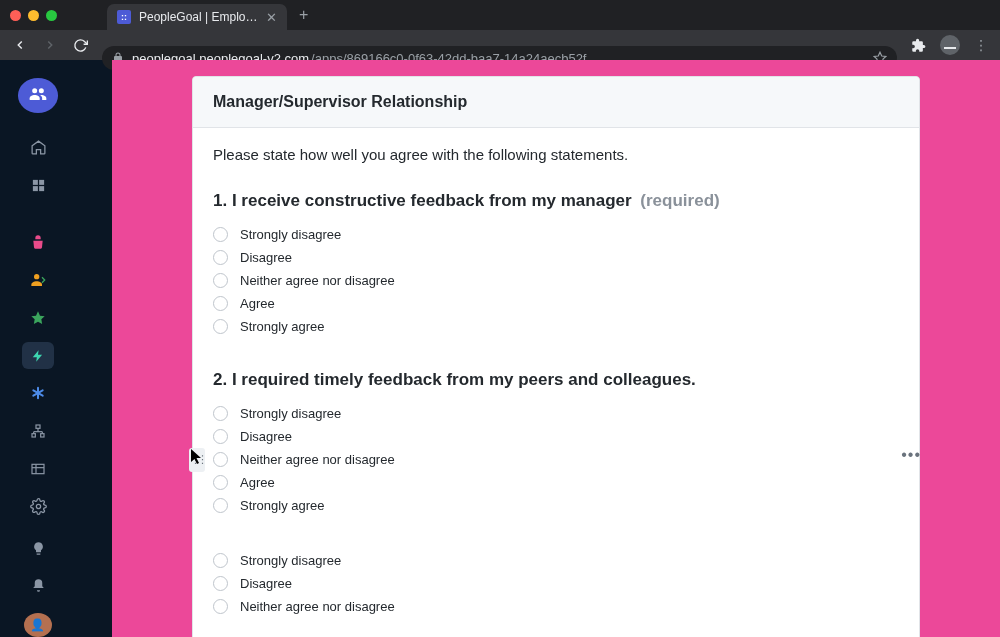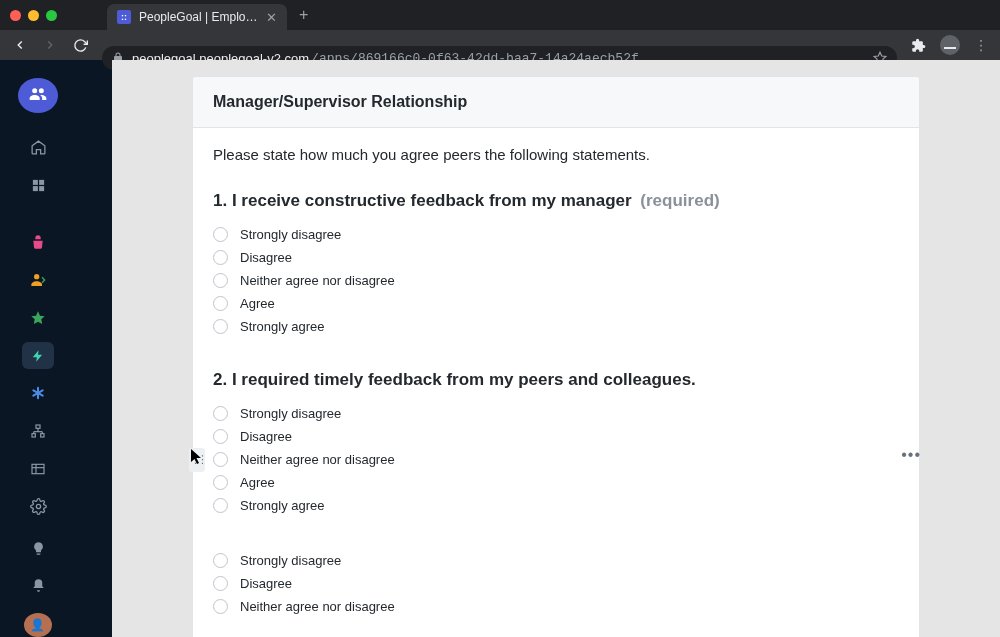--- a/index.html
+++ b/index.html
@@ -62,21 +62,21 @@
     color:#fff;margin-bottom:14px;
   }
   .navitem{
     width:32px;height:32px;border-radius:6px;display:flex;align-items:center;justify-content:center;
     font-size:15px;margin:3px 0;
   }
   .navitem.active{background:#213146;}
   .sidebar .spacer{flex:1;}
   .sidebar .avatar{width:28px;height:28px;border-radius:50%;background:#b47050;overflow:hidden;display:flex;align-items:center;justify-content:center;color:#fff;font-size:12px;}
 
-  .main{flex:1;background:#e5e5e5;overflow:auto;padding:0 0 40px 0;margin-left:36px;}
+  .main{flex:1;background:#ec4899;overflow:auto;padding:0 0 40px 0;margin-left:36px;}
   .card{
     width:728px;margin:16px auto 0 auto;background:#fff;border:1px solid #e1e4e8;border-radius:4px;
   }
   .card-head{
     background:#f6f8fa;border-bottom:1px solid #e1e4e8;padding:16px 20px;border-radius:4px 4px 0 0;
   }
   .card-head h2{font-size:16px;font-weight:700;color:#24292e;}
   .card-body{padding:16px 20px 8px 20px;}
   .intro{font-size:15px;color:#24292e;margin-bottom:24px;line-height:1.5;}
   .qblock{margin-bottom:32px;position:relative;}
@@ -132,21 +132,21 @@
         <path d="M20.49 15a9 9 0 1 1-2.12-9.36L23 10"></path>
       </svg>
   </div>
   <div class="addr">
     <span class="lock">
       <svg width="12" height="12" viewBox="0 0 24 24" fill="#9aa0a6">
           <path d="M18 8h-1V6a5 5 0 0 0-10 0v2H6a2 2 0 0 0-2 2v10a2 2 0 0 0 2 2h12a2 2 0 0 0 2-2V10a2 2 0 0 0-2-2zM9 6a3 3 0 0 1 6 0v2H9z"></path>
         </svg>
     </span>
     <span class="dom">peoplegoal.peoplegoal-v2.com</span>
-      <span style="margin-left:-6px;font-family:Liberation Mono, monospace;">/apps/869166c0-0f63-42dd-baa7-14a24aecb52f</span>
+      <span style="margin-left:-6px;">/apps/869166c0-0f63-42dd-baa7-14a24aecb52f</span>
     <span style="flex:1"></span>
     <span>
       <svg width="14" height="14" viewBox="0 0 24 24" fill="none" stroke="#9aa0a6" stroke-width="2">
           <polygon points="12 2 15 8.5 22 9.3 17 14 18.2 21 12 17.8 5.8 21 7 14 2 9.3 9 8.5 12 2"></polygon>
         </svg>
     </span>
   </div>
   <div class="right">
     <span>
       <svg width="15" height="15" viewBox="0 0 24 24" fill="#e8eaed">
@@ -252,21 +252,21 @@
     </div>
     <div class="avatar" style="margin:6px 0 0 0;">👤</div>
   </div>
 
   <div class="main">
     <div class="card">
       <div class="card-head">
         <h2>Manager/Supervisor Relationship</h2>
       </div>
       <div class="card-body">
-        <div class="intro">Please state how much you agree peers the following statements.</div>
+        <div class="intro">Please state how well you agree with the following statements.</div>
 
         <div class="qblock">
           <div class="qlabel">
             <span>1.</span>
             <span>I receive constructive feedback from my manager</span>
             <span class="req">(required)</span>
           </div>
           <div class="opt">
               <span class="radio"></span>
               <span>Strongly disagree</span>

